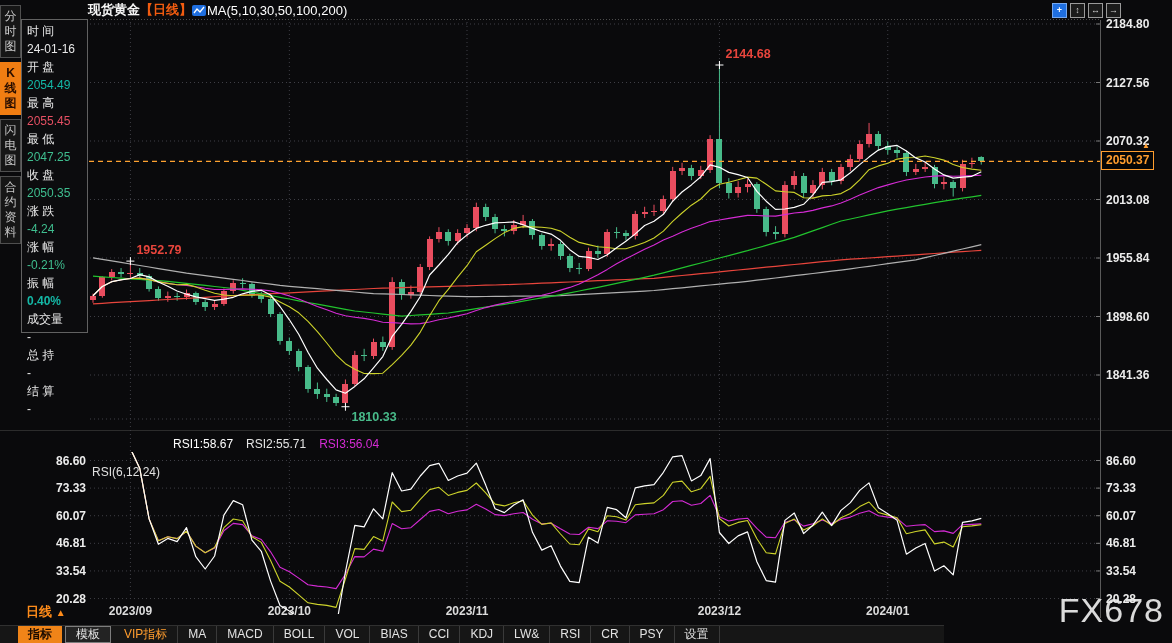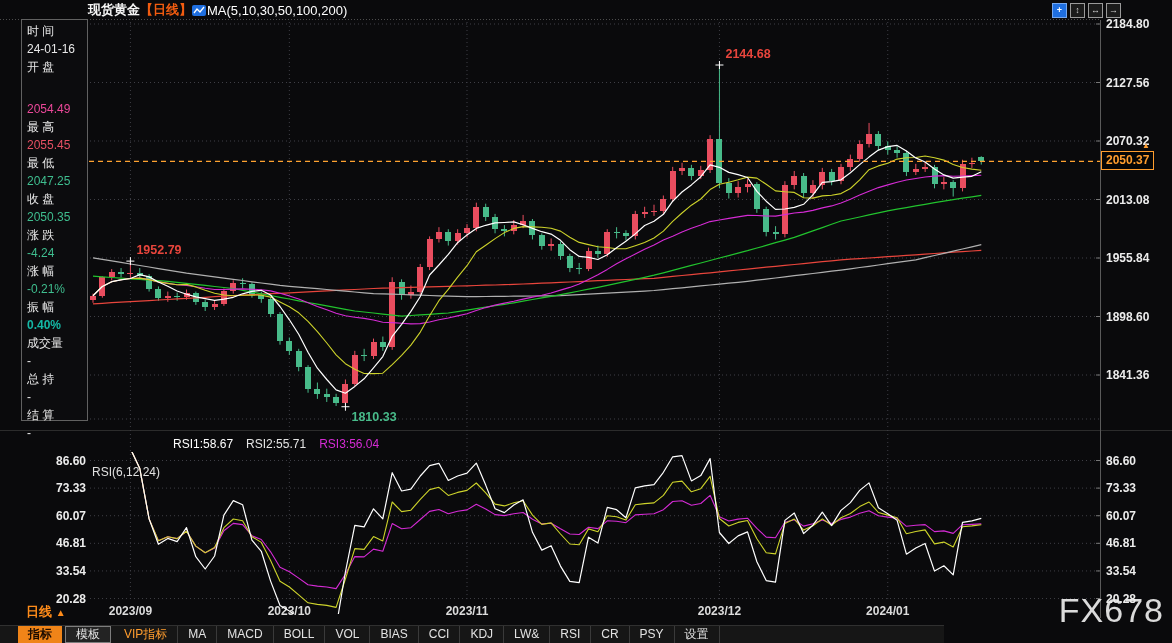--- a/index.html
+++ b/index.html
@@ -13,21 +13,21 @@
   .ma-config{color:#ffffff;}
   .ma-vals{display:flex;gap:14px;}
   .toolbar{position:absolute;top:3px;left:1052px;display:flex;gap:3px;z-index:3;}
   .tb{width:13px;height:13px;border:1px solid #9a9a9a;background:#1b1b1b;color:#cfcfcf;
       font-size:9px;line-height:12px;text-align:center;cursor:pointer;}
   .tb.active{background:#1f6fe0;border-color:#74a8f0;color:#fff;font-weight:bold;}
   .side-tabs{position:absolute;left:0;top:5px;width:21px;z-index:3;}
   .side-tab{width:15px;border:1px solid #4f4f4f;background:#161616;color:#c8c8c8;font-size:12px;
             line-height:15px;padding:3px 2px;text-align:center;margin-bottom:4px;word-break:break-all;cursor:pointer;}
   .side-tab.active{background:#f07d12;color:#2a0e00;border-color:#f07d12;font-weight:bold;}
-  .info-panel{position:absolute;left:21px;top:19px;width:67px;height:402px;border:1px solid #616161;
+  .info-panel{position:absolute;left:21px;top:19px;width:67px;height:314px;border:1px solid #616161;
               background:#0c0c0e;font-size:12px;padding:2px 0 0 5px;box-sizing:border-box;z-index:3;}
   .i-label{height:18px;line-height:18px;color:#e8e8e8;}
   .i-value{height:18px;line-height:18px;}
   .rsi-header{position:absolute;left:92px;top:437px;font-size:12px;display:flex;gap:13px;z-index:3;}
   .badge{position:absolute;left:1101px;top:151px;border:1px solid #ff9d2e;color:#ff9d2e;background:#060606;
          font-size:12px;font-weight:bold;padding:1px 4px 2px 4px;z-index:3;}
   .badge-arrow{position:absolute;left:1142px;top:141px;color:#ff9d2e;font-size:8px;z-index:3;}
   .period-label{position:absolute;left:26px;top:603px;color:#ff8c1a;font-weight:bold;font-size:13px;z-index:4;}
   .watermark{position:absolute;right:8px;bottom:13px;font-size:34px;color:#ebebeb;letter-spacing:1px;
              opacity:.93;z-index:6;}
@@ -342,26 +342,32 @@
     <span class="ma-config">MA(5,10,30,50,100,200)</span>
   </div>
 
   <div class="toolbar">
       <div class="tb active">+</div>
       <div class="tb">↕</div>
       <div class="tb">↔</div>
       <div class="tb">→</div>
     </div>
 
+  <div class="side-tabs">
+      <div class="side-tab">分时图</div>
+      <div class="side-tab active">K线图</div>
+      <div class="side-tab">闪电图</div>
+      <div class="side-tab">合约资料</div>
+    </div>
 
   <div class="info-panel">
       <div class="i-label">时 间</div>
       <div class="i-value" style="color: rgb(232, 232, 232);">24-01-16</div>
       <div class="i-label">开 盘</div>
-      <div class="i-value" style="color: #ec4899; margin-top: 24px;">2054.49</div>
+      <div class="i-value" style="color: #14b8a6;">2054.49</div>
       <div class="i-label">最 高</div>
       <div class="i-value" style="color: rgb(230, 80, 99);">2055.45</div>
       <div class="i-label">最 低</div>
       <div class="i-value" style="color: rgb(63, 190, 143);">2047.25</div>
       <div class="i-label">收 盘</div>
       <div class="i-value" style="color: rgb(63, 190, 143);">2050.35</div>
       <div class="i-label">涨 跌</div>
       <div class="i-value" style="color: rgb(63, 190, 143);">-4.24</div>
       <div class="i-label">涨 幅</div>
       <div class="i-value" style="color: rgb(63, 190, 143);">-0.21%</div>

